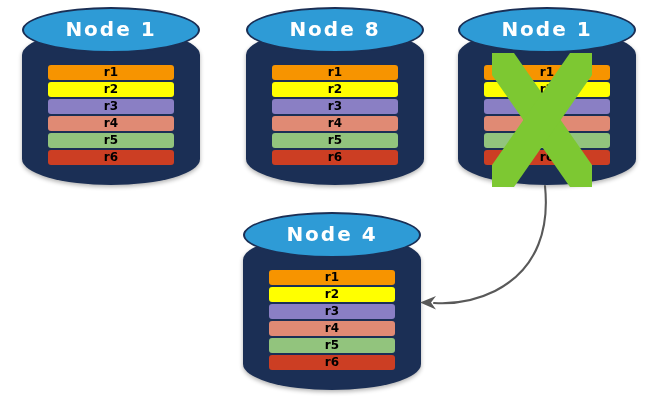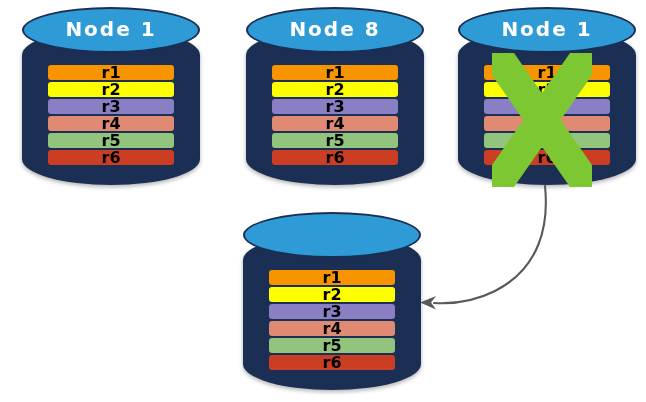--- a/index.html
+++ b/index.html
@@ -73,21 +73,21 @@
     width: 126px;
     display: flex;
     flex-direction: column;
     gap: 2px;
   }
 
   .row-bar {
     height: 15px;
     border-radius: 3px;
     text-align: center;
-    font-size: 16px;
+    font-size: 12px;
     font-weight: bold;
     color: #000000;
     line-height: 15px;
     font-family: "DejaVu Sans", sans-serif;
   }
 
   
   .x-mark {
     position: absolute;
     left: 34px;
@@ -153,20 +153,21 @@
     </div>
     <svg class="x-mark" viewBox="0 0 100 134">
       <polygon id="x-stroke-a" points="0,0 22,0 100,112 100,134 78,134 0,22" fill="#7dc832"></polygon>
       <polygon id="x-stroke-b" points="78,0 100,0 100,22 22,134 0,134 0,112" fill="#7dc832"></polygon>
     </svg>
   </div>
 
   <div class="node" style="left:243px; top:212px;">
     <div class="cyl-body" style="background: rgb(27, 47, 85);"></div>
     <div class="cyl-top" style="background: rgb(46, 155, 214); border-color: rgb(27, 47, 85);"></div>
+    <div class="node-title" style="color: rgb(255, 255, 255);">Node  4</div>
     <div class="rows">
       <div class="row-bar" style="background: rgb(247, 148, 0);">r1</div>
       <div class="row-bar" style="background: rgb(255, 255, 0);">r2</div>
       <div class="row-bar" style="background: rgb(138, 127, 196);">r3</div>
       <div class="row-bar" style="background: rgb(224, 138, 116);">r4</div>
       <div class="row-bar" style="background: rgb(146, 196, 125);">r5</div>
       <div class="row-bar" style="background: rgb(204, 62, 35);">r6</div>
     </div>
   </div>
 

